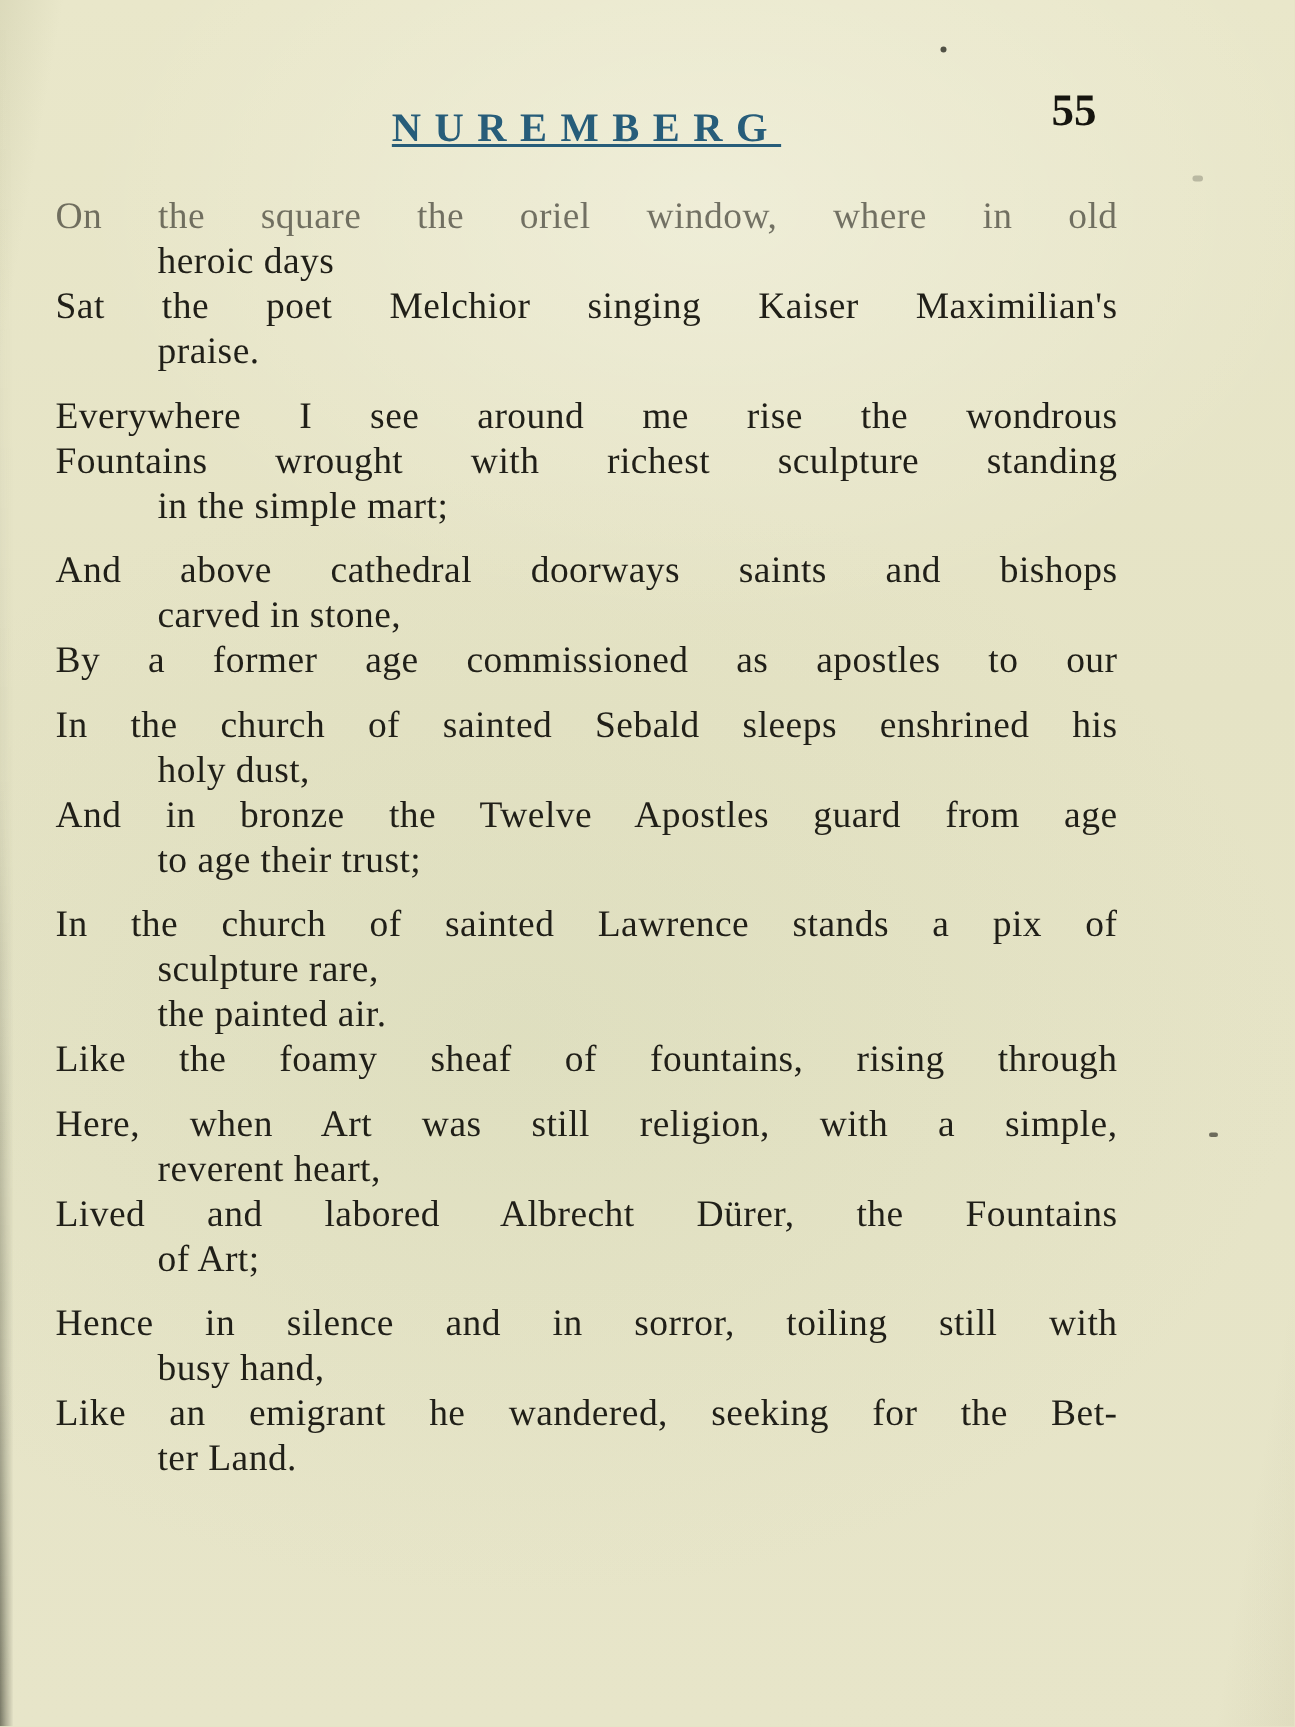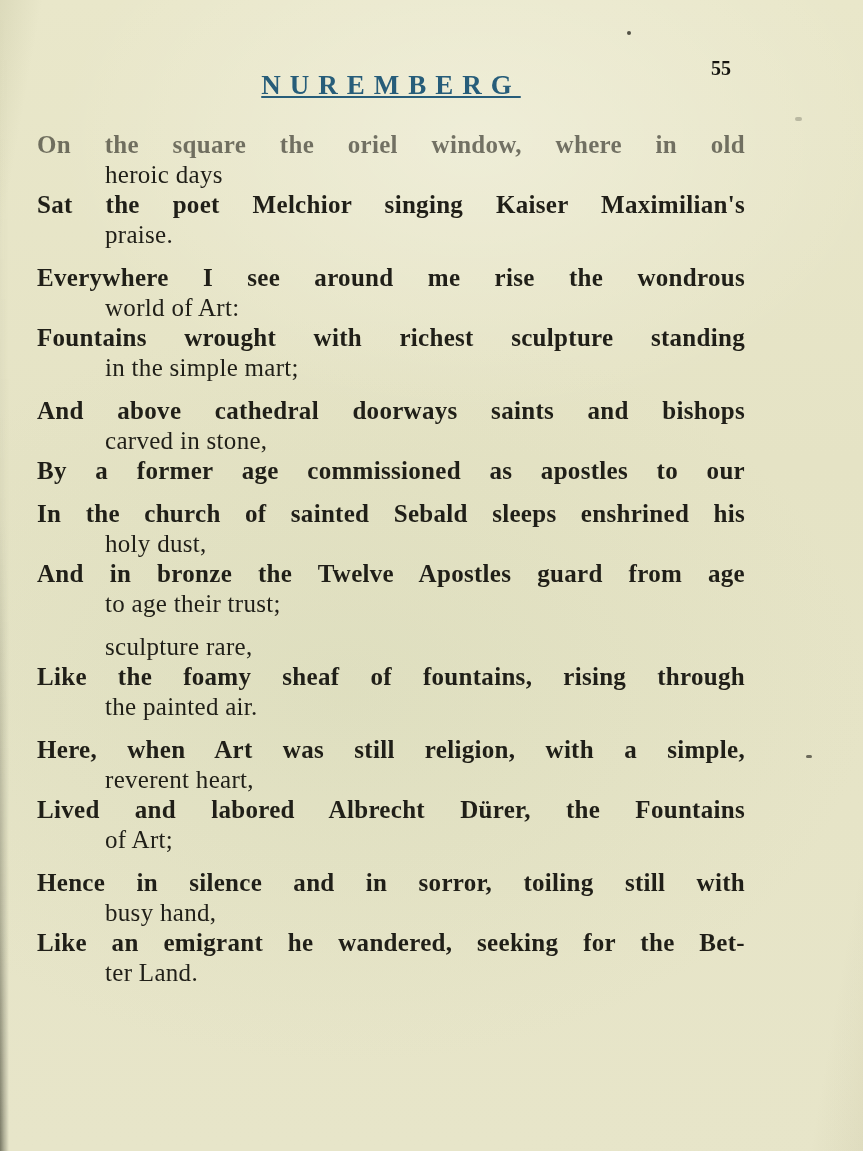--- a/index.html
+++ b/index.html
@@ -66,21 +66,21 @@
     letter-spacing: 9px;
     color: #0c4a6e;
     opacity: 0.88;
     filter: blur(0.3px);
     text-decoration: underline;
   }
   .page-number {
     position: absolute;
     top: 57px;
     right: 14px;
-    font-size: 20px;
+    font-size: 30px;
     font-weight: 700;
     color: #16150f;
     filter: blur(0.2px);
   }
   .poem {
     position: absolute;
     top: 130px;
     left: 0;
     width: 100%;
   }
@@ -93,21 +93,20 @@
     height: 30px;
     white-space: nowrap;
     letter-spacing: 0.3px;
     color: #201f18;
     filter: blur(0.2px);
   }
   .line-full {
     white-space: normal;
     text-align: justify;
     text-align-last: justify;
-    font-weight: bold;
   }
   .line-indent {
     padding-left: 68px;
   }
   .line-faded {
     opacity: 0.60;
     filter: blur(0.5px);
   }
 </style>
 </head>
@@ -124,39 +123,39 @@
   <div class="page-number">55</div>
   <div class="poem">
       <div class="stanza">
         <div class="line line-full line-faded">On the square the oriel window, where in old</div>
         <div class="line line-indent">heroic days</div>
         <div class="line line-full">Sat the poet Melchior singing Kaiser Maximilian's</div>
         <div class="line line-indent">praise.</div>
       </div>
       <div class="stanza">
         <div class="line line-full">Everywhere I see around me rise the wondrous</div>
-        <div class="line line-indent">world of Art:</div>
         <div class="line line-full">Fountains wrought with richest sculpture standing</div>
         <div class="line line-indent">in the simple mart;</div>
       </div>
       <div class="stanza">
         <div class="line line-full">And above cathedral doorways saints and bishops</div>
         <div class="line line-indent">carved in stone,</div>
         <div class="line line-full">By a former age commissioned as apostles to our</div>
       </div>
       <div class="stanza">
         <div class="line line-full">In the church of sainted Sebald sleeps enshrined his</div>
         <div class="line line-indent">holy dust,</div>
         <div class="line line-full">And in bronze the Twelve Apostles guard from age</div>
         <div class="line line-indent">to age their trust;</div>
       </div>
       <div class="stanza">
+        <div class="line line-full">In the church of sainted Lawrence stands a pix of</div>
         <div class="line line-indent">sculpture rare,</div>
+        <div class="line line-indent">the painted air.</div>
         <div class="line line-full">Like the foamy sheaf of fountains, rising through</div>
-        <div class="line line-indent">the painted air.</div>
       </div>
       <div class="stanza">
         <div class="line line-full">Here, when Art was still religion, with a simple,</div>
         <div class="line line-indent">reverent heart,</div>
         <div class="line line-full">Lived and labored Albrecht Dürer, the Fountains</div>
         <div class="line line-indent">of Art;</div>
       </div>
       <div class="stanza">
         <div class="line line-full">Hence in silence and in sorror, toiling still with</div>
         <div class="line line-indent">busy hand,</div>

